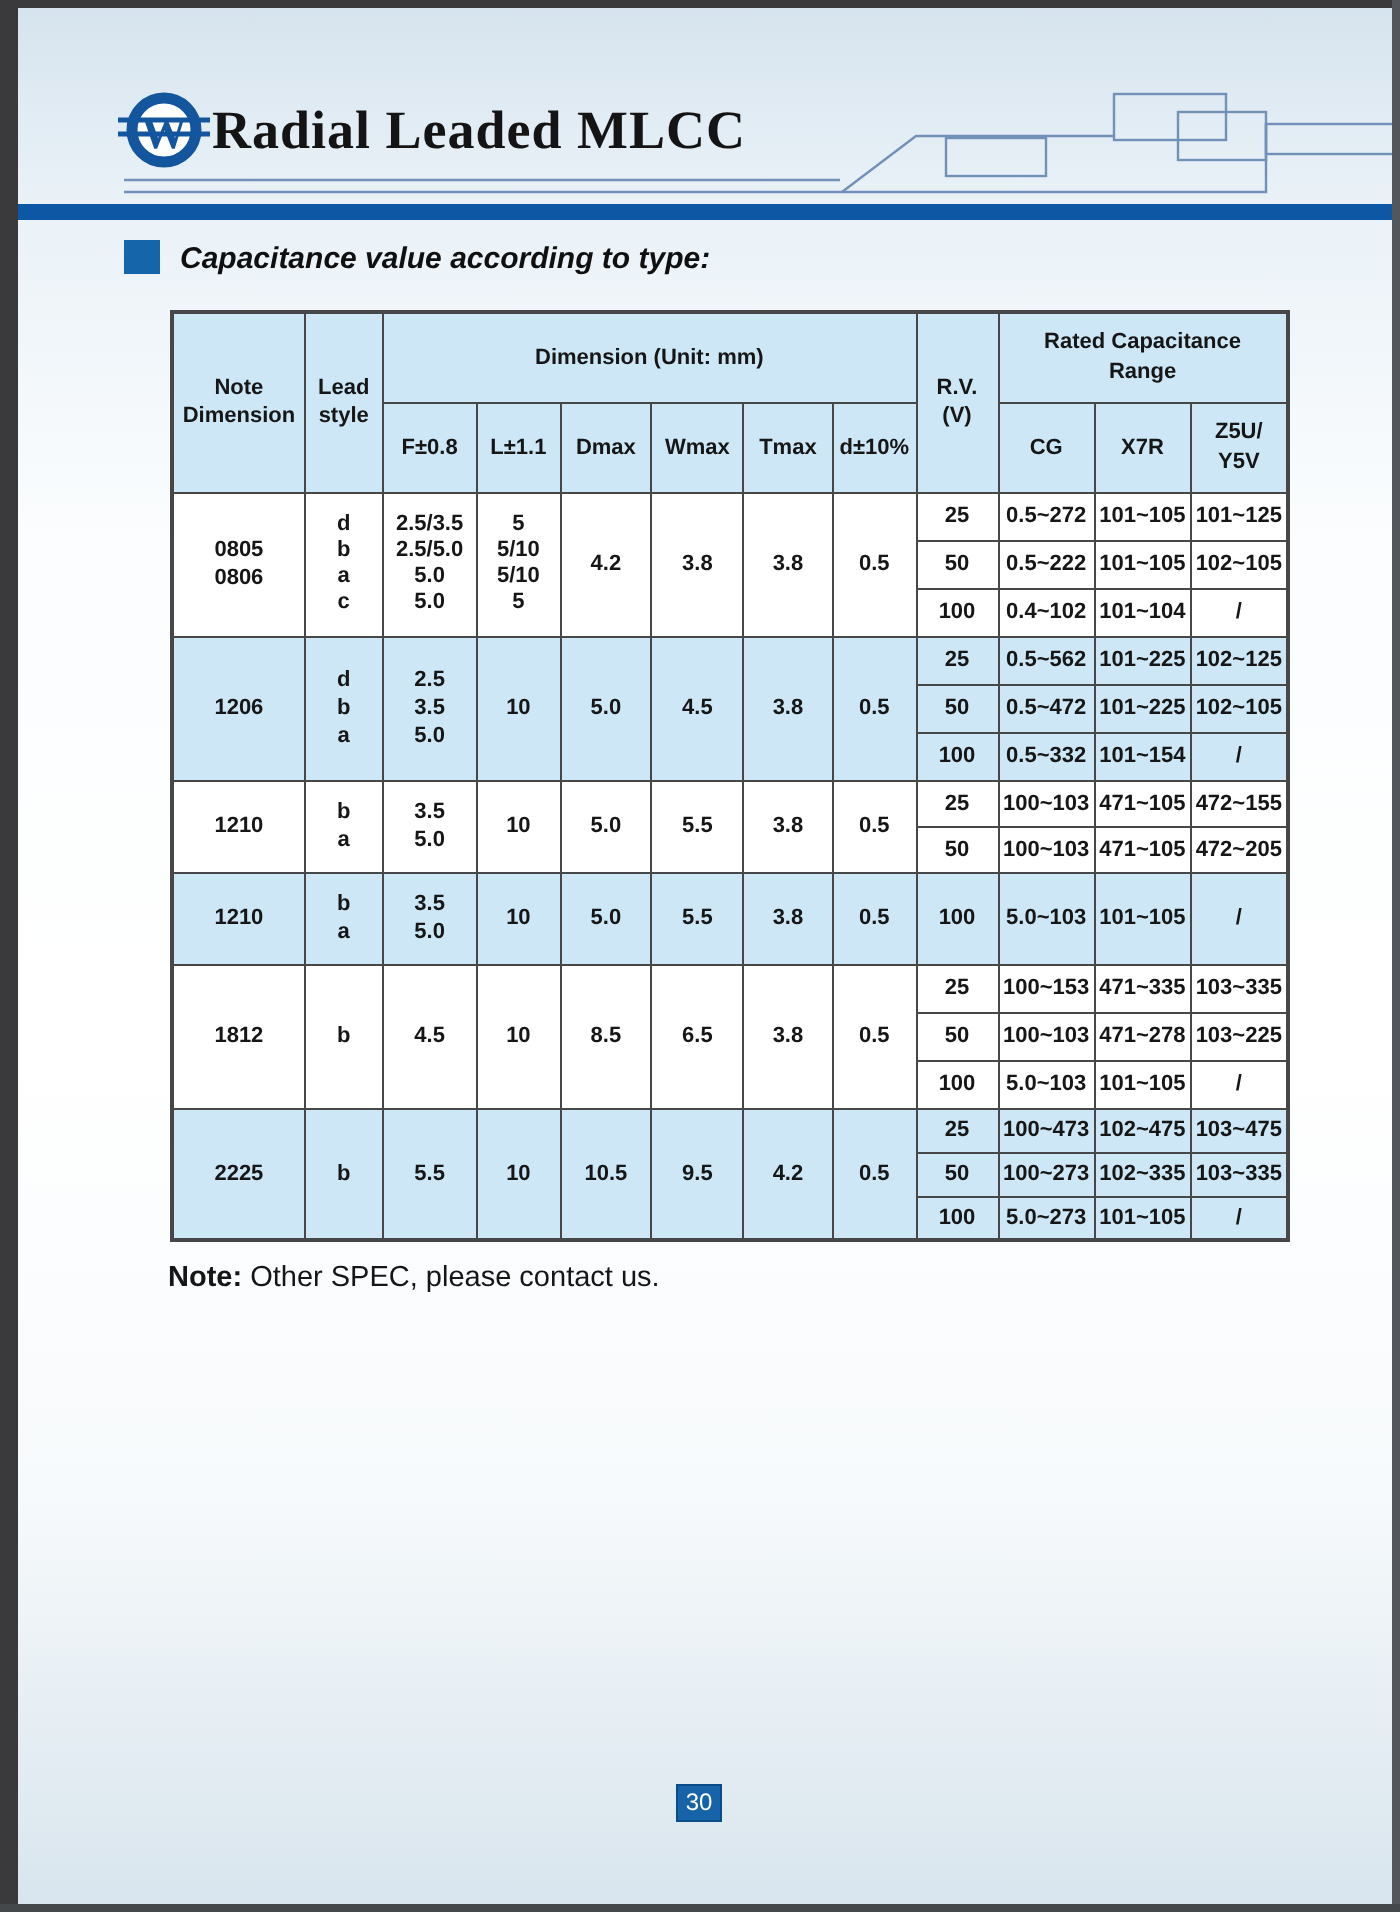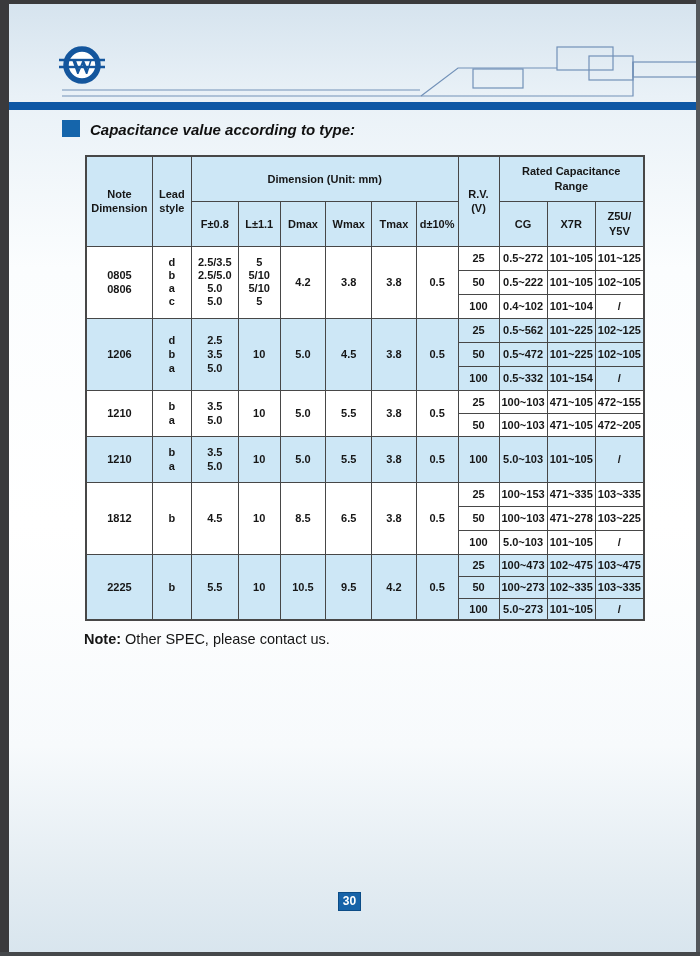--- a/index.html
+++ b/index.html
@@ -53,21 +53,21 @@
   .small { font-size:7.5px; line-height:1.2; }
 
   
   .note { position:absolute; left:84px; top:631px; font-size:14.5px; }
   .note .lbl { font-weight:bold; }
 
   
   .pagenum {
     position:absolute; left:338px; top:892px; width:23px; height:19px;
     background:#1763a8; border:1px solid #0c4c86; color:#ffffff;
-    font-size:12px; font-weight:bold; text-align:center; line-height:17px;
+    font-size:12px; font-weight:normal; text-align:center; line-height:17px;
   }
 </style>
 </head>
 <body>
 
 <div class="page">
 
   <div class="frame left"></div>
   <div class="frame top"></div>
   <div class="frame right"></div>
@@ -87,20 +87,21 @@
 
   <svg class="logo" width="48" height="46" viewBox="0 0 48 46">
     <path d="M1 16 H47" stroke="#14569d" stroke-width="2.4"></path>
     <path d="M1 23 H47" stroke="#14569d" stroke-width="2.4"></path>
     <circle cx="24" cy="21" r="16" fill="#ffffff" stroke="#14569d" stroke-width="5.5"></circle>
     <path d="M9 16 H39" stroke="#14569d" stroke-width="2.4"></path>
     <path d="M9 23 H39" stroke="#14569d" stroke-width="2.4"></path>
     <text x="24" y="30" text-anchor="middle" font-size="23" font-weight="bold" font-family="'Liberation Serif', serif" fill="#14569d">W</text>
   </svg>
 
+  <div class="title">Radial Leaded MLCC</div>
 
   <div class="bluebar"></div>
 
   <div class="sec-square"></div>
   <div class="sec-heading">Capacitance value according to type:</div>
 
   <table class="cap">
     <colgroup>
       <col style="width:67px">
         <col style="width:40px">

